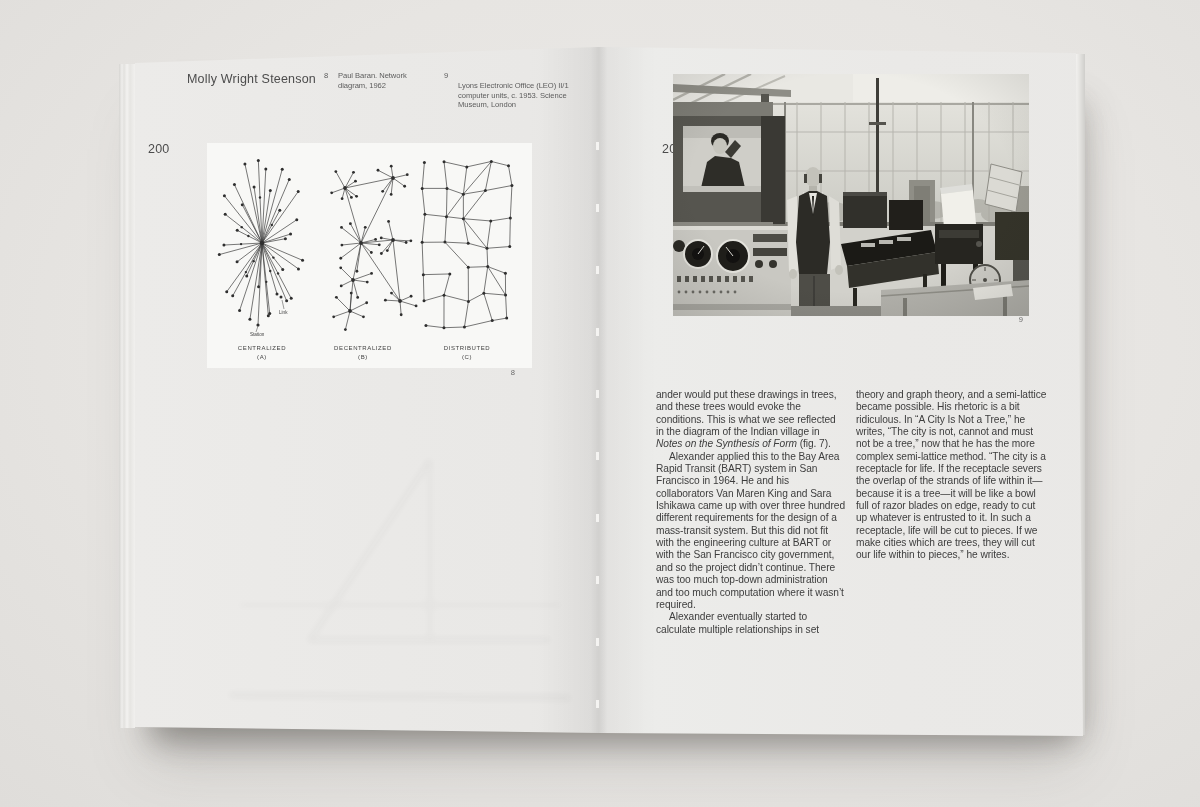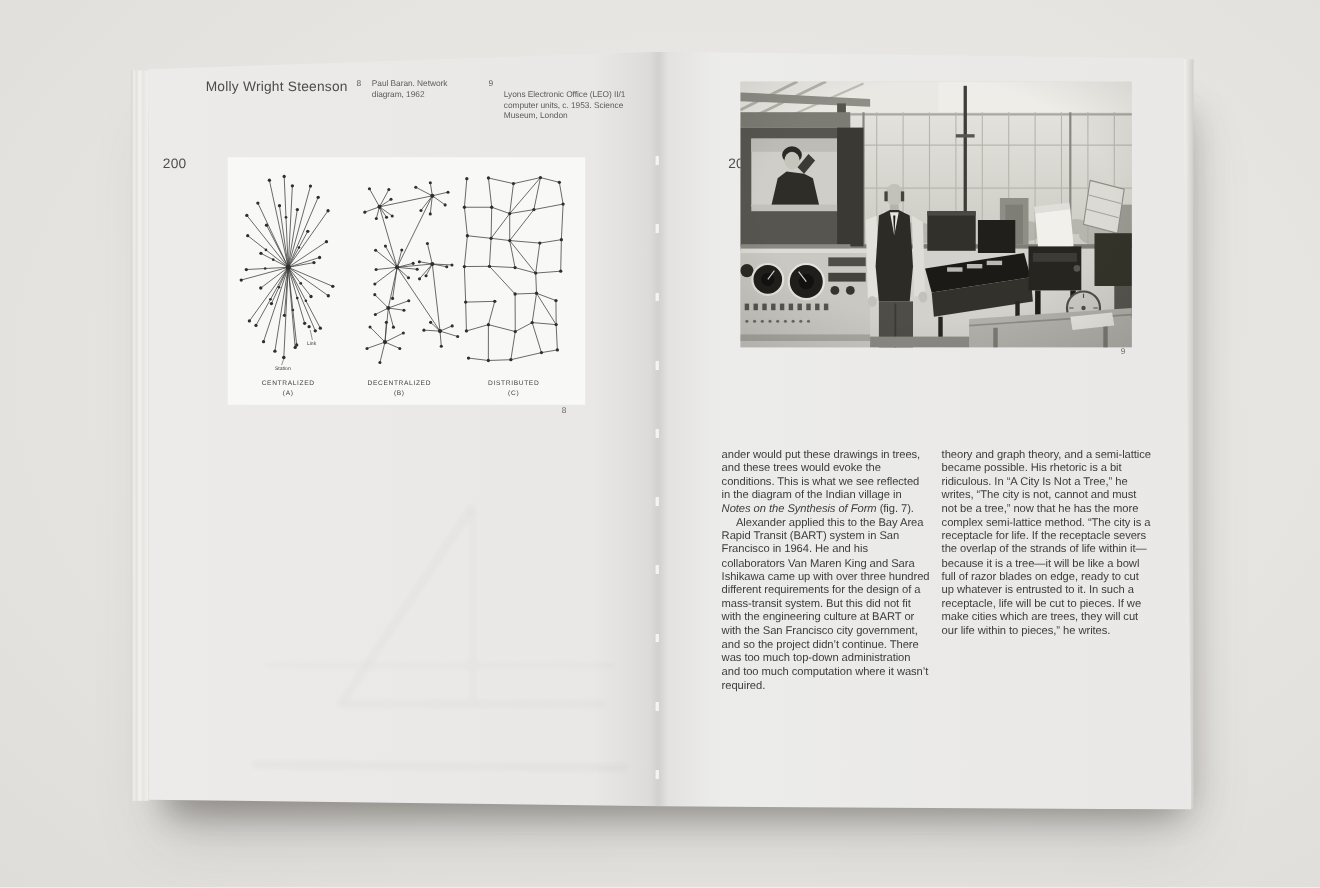--- a/index.html
+++ b/index.html
@@ -20,21 +20,21 @@
     background:linear-gradient(90deg,rgba(0,0,0,0) 0%,rgba(0,0,0,0.045) 42%,rgba(0,0,0,0.09) 49%,rgba(0,0,0,0.02) 56%,rgba(0,0,0,0) 100%);}
   .stitches{position:absolute;left:596px;top:88px;width:3px;height:640px;opacity:.9;border-radius:2px;
     background:repeating-linear-gradient(180deg,rgba(0,0,0,0) 0 54px,#f8f7f5 54px 62px);}
   .running-head,.pagenum{position:absolute;font-size:12.5px;color:#4c4c4c;letter-spacing:.2px;}
   .caption{position:absolute;font-size:7.6px;line-height:9.6px;color:#5c5c5c;letter-spacing:-.05px;}
   .fig-num{position:absolute;font-size:7.6px;color:#6b6b6b;text-align:right;}
   .figure8{position:absolute;left:207px;top:143px;width:325px;height:225px;background:#f8f8f6;}
   .photo{position:absolute;left:673px;top:74px;width:356px;height:242px;}
   .photo svg{display:block;width:100%;height:100%;}
   .ghost{position:absolute;left:200px;top:420px;width:380px;height:290px;opacity:.05;filter:blur(3px);}
-  .col{position:absolute;top:389px;margin-top:19px;}
+  .col{position:absolute;top:389px;}
   .col p{margin:0;font-size:10.2px;line-height:12.35px;color:#3d3d3d;letter-spacing:-.06px;text-align:left;}
   .col p.ind{text-indent:13px;}
   .col p em{font-style:italic;}
   #col1{left:656px;width:190px;}
   #col2{left:856px;width:192px;}
 </style>
 </head>
 <body>
 
 <div class="stage">
@@ -534,18 +534,19 @@
           <rect x="118" y="232" width="90" height="10" fill="#8b8a84"></rect>
         </g>
         <rect x="0" y="0" width="356" height="242" fill="url(#vig)"></rect>
       </svg>
     </div>
     <div class="fig-num" style="left:1005px;top:315px;width:18px;">9</div>
 
     <div class="col" id="col1">
         <p>ander would put these drawings in trees, and these trees would evoke the conditions. This is what we see reflected in the diagram of the Indian village in <em>Notes on the Synthesis of Form</em> (fig. 7).</p>
         <p class="ind">Alexander applied this to the Bay Area Rapid Transit (BART) system in San Francisco in 1964. He and his collaborators Van Maren King and Sara Ishikawa came up with over three hundred different requirements for the design of a mass-transit system. But this did not fit with the engineering culture at BART or with the San Francisco city government, and so the project didn’t continue. There was too much top-down administration and too much computation where it wasn’t required.</p>
+        <p class="ind">Alexander eventually started to calculate multiple relationships in set</p>
       </div>
     <div class="col" id="col2">
         <p>theory and graph theory, and a semi-lattice became possible. His rhetoric is a bit ridiculous. In “A City Is Not a Tree,” he writes, “The city is not, cannot and must not be a tree,” now that he has the more complex semi-lattice method. “The city is a receptacle for life. If the receptacle severs the overlap of the strands of life within it—because it is a tree—it will be like a bowl full of razor blades on edge, ready to cut up whatever is entrusted to it. In such a receptacle, life will be cut to pieces. If we make cities which are trees, they will cut our life within to pieces,” he writes.</p>
       </div>
   </div>
 </div>
 
 </body></html>

